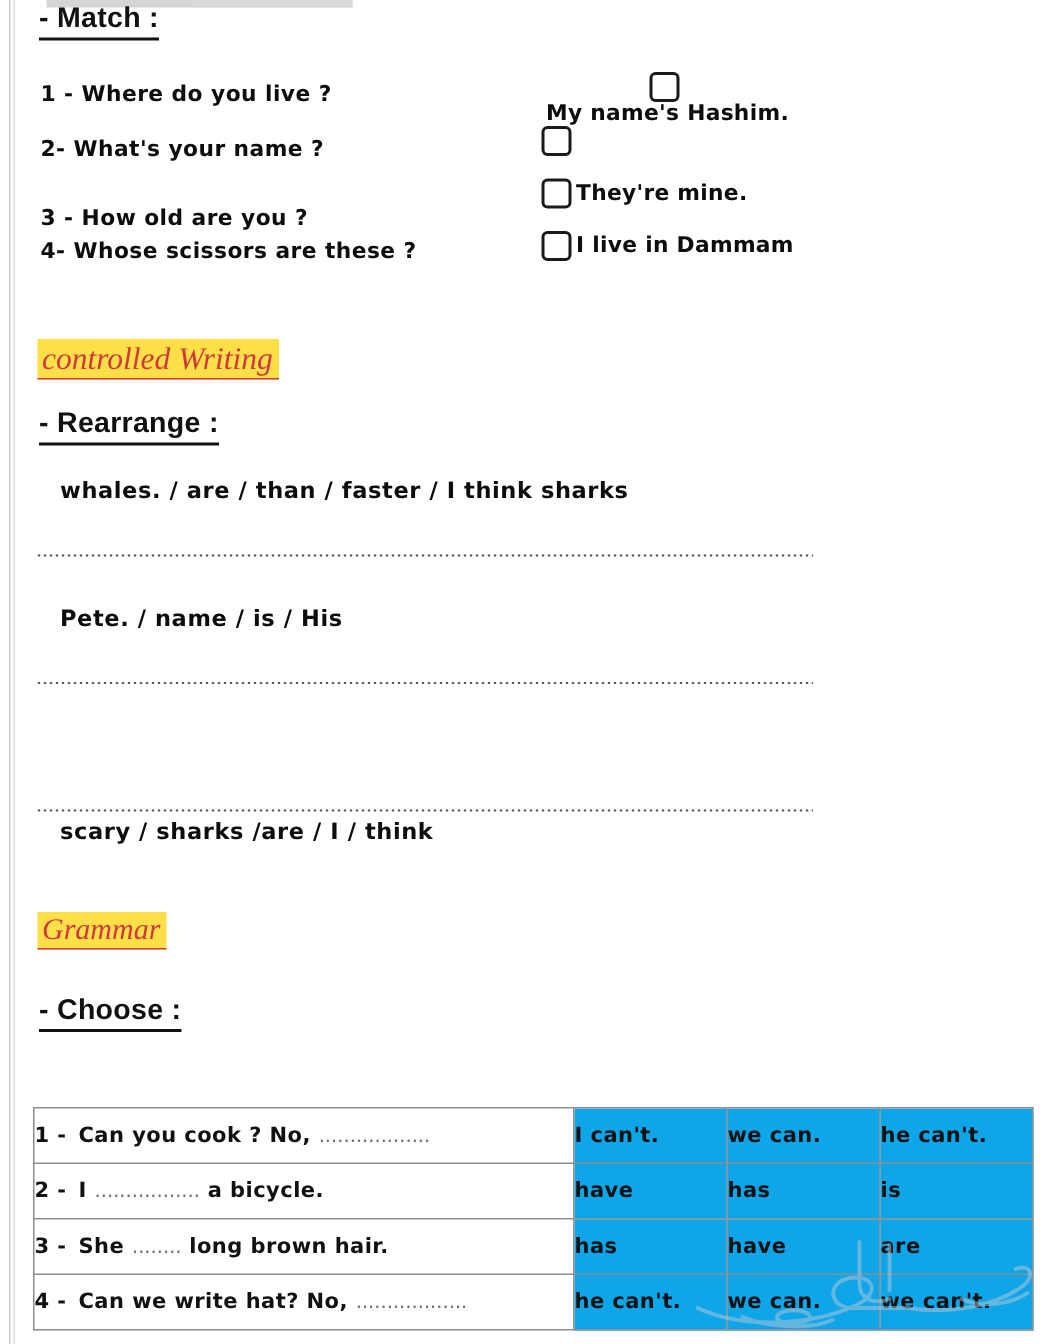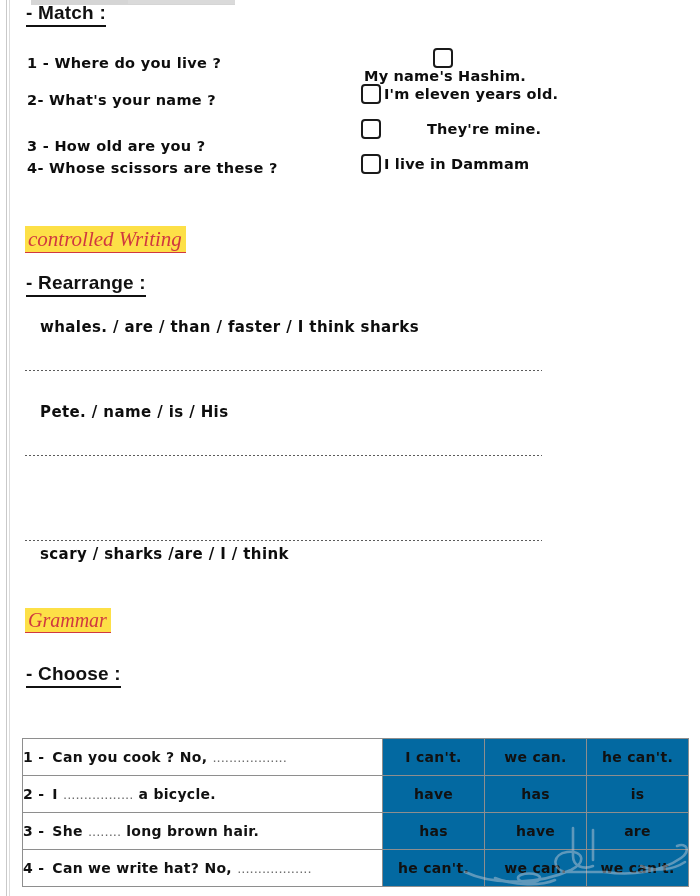--- a/index.html
+++ b/index.html
@@ -143,22 +143,22 @@
     color: #111;
     letter-spacing: 0.3px;
   }
   .gtable td.qcell {
     text-align: left;
     padding-left: 0;
     background: #ffffff;
     white-space: nowrap;
   }
   .gtable td.acell {
-    text-align: center;
-    background: #0369a1;
+    text-align: left;
+    background: #0ea5e9;
     white-space: nowrap;
   }
   .gtable .num { margin-right: 8px; }
   .dots-inline {
     color: #6d6d6d;
     font-weight: normal;
     letter-spacing: 0px;
     font-size: 13px;
   }
 
@@ -191,23 +191,22 @@
   <div class="q" style="left:27px; top:92px;">2-  What's your name ?</div>
   <div class="q" style="left:27px; top:138px;">3 -  How old are you ?</div>
   <div class="q" style="left:27px; top:160px;">4-  Whose scissors are these ?</div>
 
   <div class="opt-row" style="left:361px; top:48px;flex-direction:column;">
     <span class="cbox"></span>
     <span class="opt-text">My name's Hashim.</span>
   </div>
   <div class="opt-row" style="left:361px; top:84px;">
     <span class="cbox"></span>
-    <span class="opt-text">I'm eleven years old.</span>
-  </div>
-  <div class="opt-row" style="left:361px; top:119px;gap:43px;">
+  </div>
+  <div class="opt-row" style="left:361px; top:119px;">
     <span class="cbox"></span>
     <span class="opt-text">They're mine.</span>
   </div>
   <div class="opt-row" style="left:361px; top:154px;">
     <span class="cbox"></span>
     <span class="opt-text">I live in Dammam</span>
   </div>
 
   <div class="head-script" style="left:25px; top:226px;">controlled Writing</div>
 

